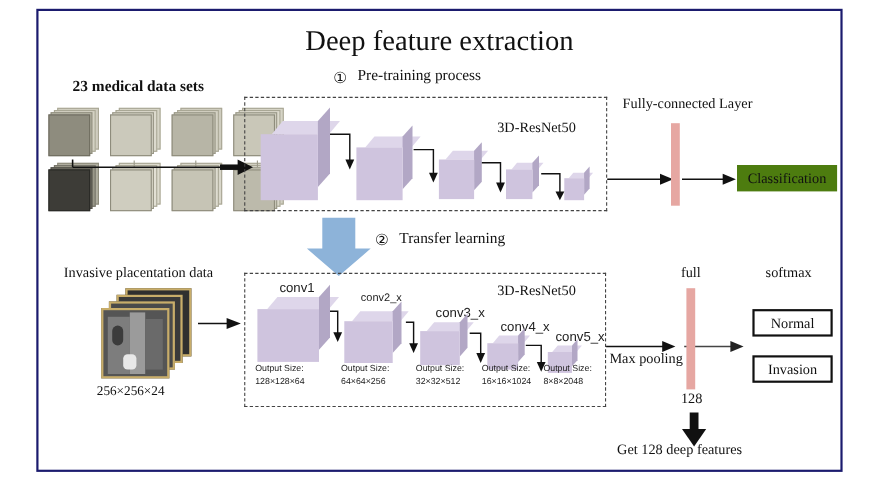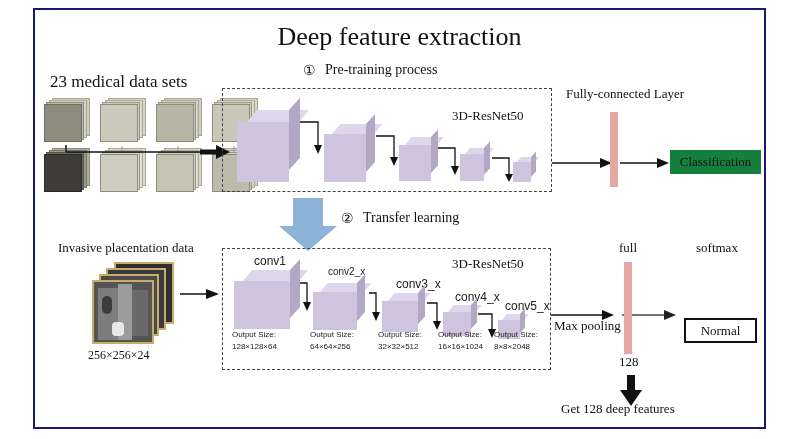--- a/index.html
+++ b/index.html
@@ -10,39 +10,39 @@
   .title{left:0;top:22px;width:799px;text-align:center;font-size:26px;color:#111;font-family:"Liberation Serif",serif;}
   .txt{color:#111;white-space:nowrap;font-family:"Liberation Serif",serif;}
   .sans{font-family:"Liberation Sans",sans-serif;color:#222;}
   .dashbox{border:1.6px dashed #444;box-sizing:border-box;}
   
   .cube{position:absolute;}
   .cube .face{position:absolute;background:#cfc4de;left:0;}
   .cube .top{position:absolute;background:#ded6ea;}
   .cube .side{position:absolute;background:#b2a7c5;}
   .pinkbar{position:absolute;background:#e6a7a2;}
-  .greenbox{position:absolute;background:#15803d;color:#111;display:flex;align-items:center;justify-content:center;font-size:13px;}
-  .obox{position:absolute;border:2px solid #111;background:#fff;display:flex;align-items:center;justify-content:center;font-size:13px;color:#111;box-sizing:border-box;margin-top:37px;}
+  .greenbox{position:absolute;background:#4d7c0f;color:#111;display:flex;align-items:center;justify-content:center;font-size:13px;}
+  .obox{position:absolute;border:2px solid #111;background:#fff;display:flex;align-items:center;justify-content:center;font-size:13px;color:#111;box-sizing:border-box;}
   .stack{position:absolute;}
   .slice{position:absolute;box-sizing:border-box;}
   svg{position:absolute;left:0;top:0;overflow:visible;}
 </style>
 </head>
 <body>
 
 <div id="root">
 
   <div class="frame"></div>
 
   <div class="abs title">Deep feature extraction</div>
 
   <div class="abs txt" style="left:303px;top:62px;font-size:14px;">①</div>
   <div class="abs txt" style="left:325px;top:62px;font-size:14px;">Pre-training process</div>
 
-  <div class="abs txt" style="left:50px;top:72px;font-size:17px;">23 medical data sets</div>
+  <div class="abs txt" style="left:66px;top:72px;font-size:14px;font-weight:bold;">23 medical data sets</div>
 
   <div class="abs">
     <div class="stack" style="left:44px;top:98px;width:48px;height:46px;">
       <div class="slice" style="left:8px;top:0;width:38px;height:38px;background:#cfcdbf;border:1px solid #a9a795;"></div>
       <div class="slice" style="left:5px;top:2px;width:38px;height:38px;background:#d4d2c4;border:1px solid #a9a795;"></div>
       <div class="slice" style="left:2px;top:4px;width:38px;height:38px;background:#bdbbab;border:1px solid #8e8c7c;"></div>
       <div class="slice" style="left:0px;top:6px;width:38px;height:38px;background:#8e8c7e;border:1px solid #6f6d60;"></div>
     </div>
     <div class="stack" style="left:100px;top:98px;width:48px;height:46px;">
       <div class="slice" style="left:8px;top:0;width:38px;height:38px;background:#d6d4c6;border:1px solid #a9a795;"></div>
@@ -255,16 +255,17 @@
   </svg>
 
   <div class="abs txt" style="left:554px;top:318px;font-size:13px;">Max pooling</div>
 
   <div class="abs txt" style="left:619px;top:240px;font-size:13px;">full</div>
   <div class="pinkbar" style="left:624px;top:262px;width:8px;height:92px;"></div>
   <div class="abs txt" style="left:619px;top:354px;font-size:13px;">128</div>
 
   <div class="abs txt" style="left:696px;top:240px;font-size:13px;">softmax</div>
   <div class="obox" style="left:684px;top:281px;width:73px;height:25px;">Normal</div>
+  <div class="obox" style="left:684px;top:323px;width:73px;height:25px;">Invasion</div>
 
   <div class="abs txt" style="left:561px;top:401px;font-size:13px;">Get 128 deep features</div>
 
 </div>
 
 </body></html>

